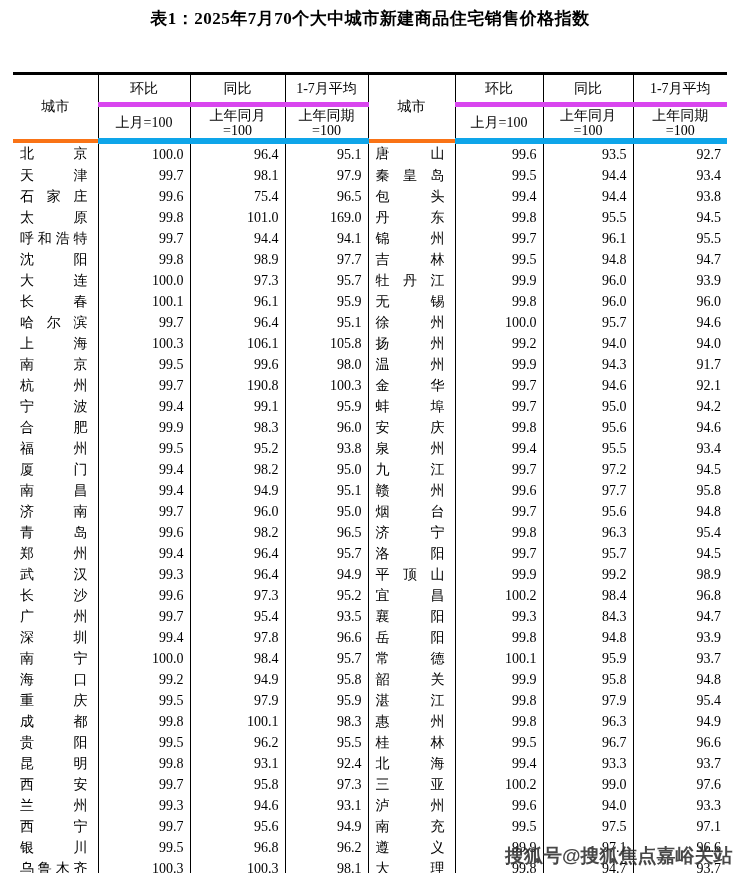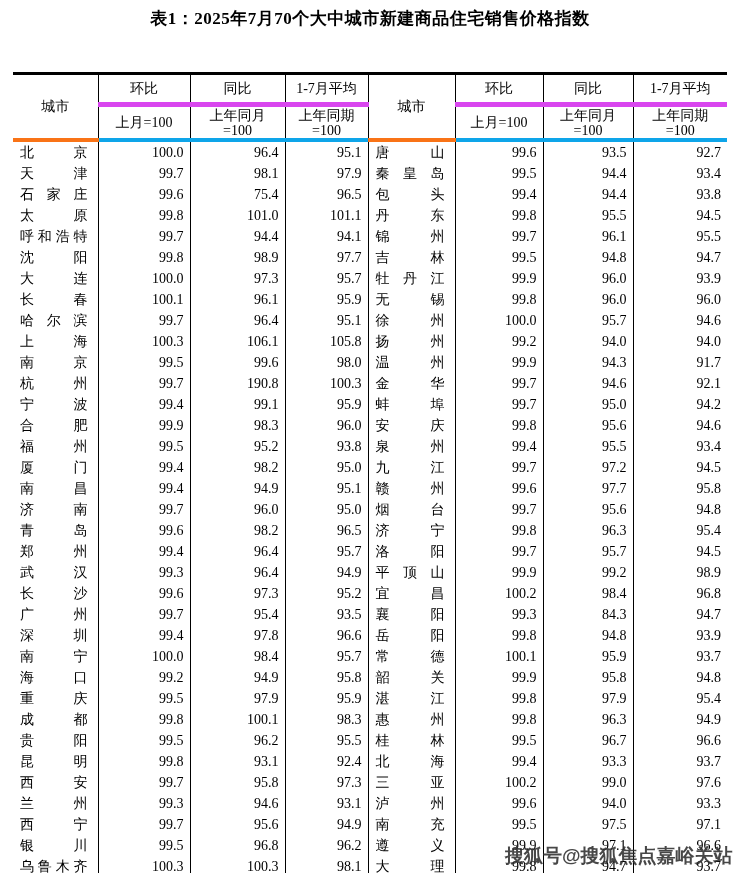--- a/index.html
+++ b/index.html
@@ -38,21 +38,21 @@
     font-weight: normal;
     vertical-align: middle;
     overflow: hidden;
     white-space: nowrap;
   }
   
   .price-table tr > *:not(:last-child) { border-right: 1px solid #000; }
   
   .price-table thead tr.h1 th.group { border-bottom: 5px solid #d946ef; height: 27px; }
   .price-table thead th.cityhead { border-bottom: 4px solid #f97316; }
-  .price-table thead tr.h2 th { border-bottom: 4px solid #0ea5e9; height: 31px; }
+  .price-table thead tr.h2 th { border-bottom: 6px solid #0ea5e9; height: 31px; }
   .price-table thead { text-align: center; }
   .sub2 { line-height: 15px; }
   .sub1 { line-height: 31px; }
   .price-table tbody td { height: 21px; }
   td.num { text-align: right; padding-right: 6px; }
   .city-flex {
     display: flex;
     justify-content: space-between;
     padding: 0 10px 0 7px;
   }
@@ -187,21 +187,21 @@
         </tr>
         <tr>
           <td>
             <div class="city-flex">
               <span>太</span>
               <span>原</span>
             </div>
           </td>
           <td class="num">99.8</td>
           <td class="num">101.0</td>
-          <td class="num">101.1</td>
+          <td class="num">169.0</td>
           <td>
             <div class="city-flex">
               <span>丹</span>
               <span>东</span>
             </div>
           </td>
           <td class="num">99.8</td>
           <td class="num">95.5</td>
           <td class="num">94.5</td>
         </tr>

